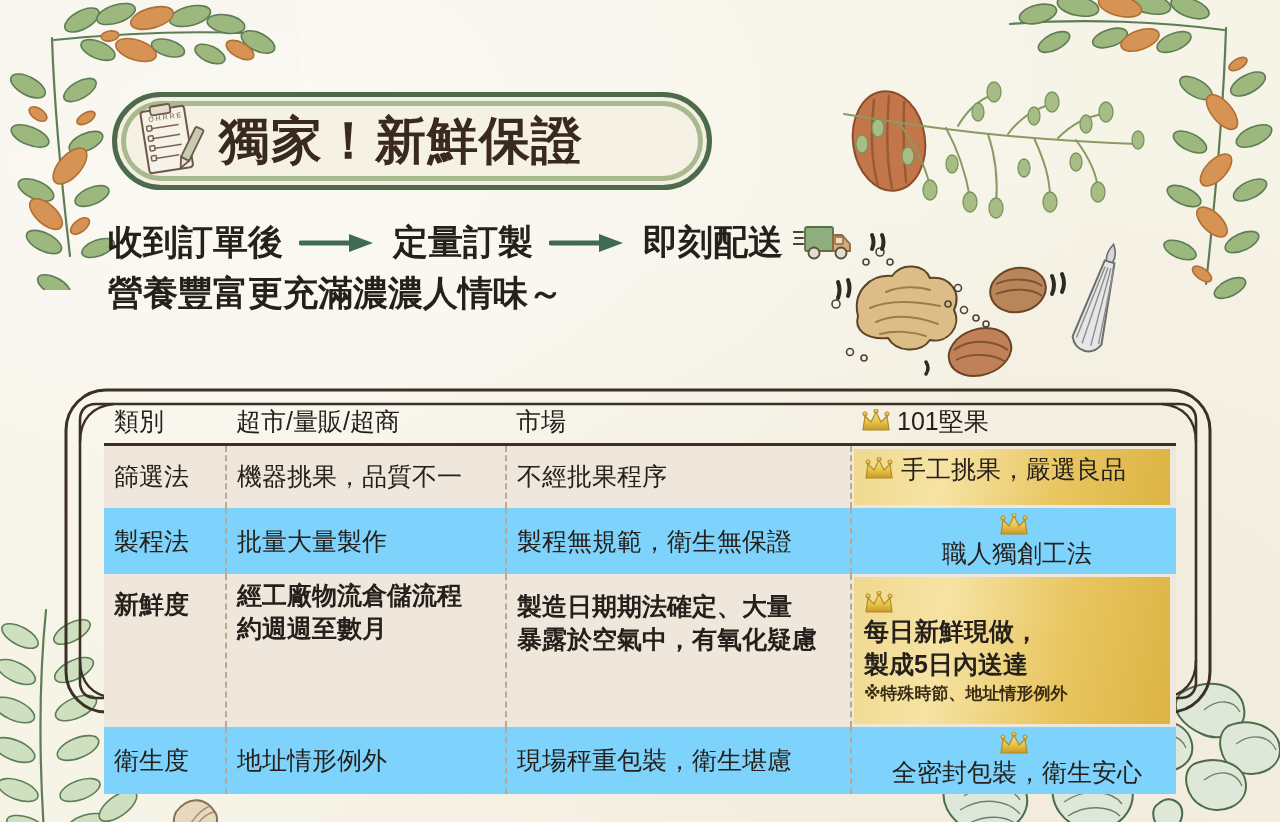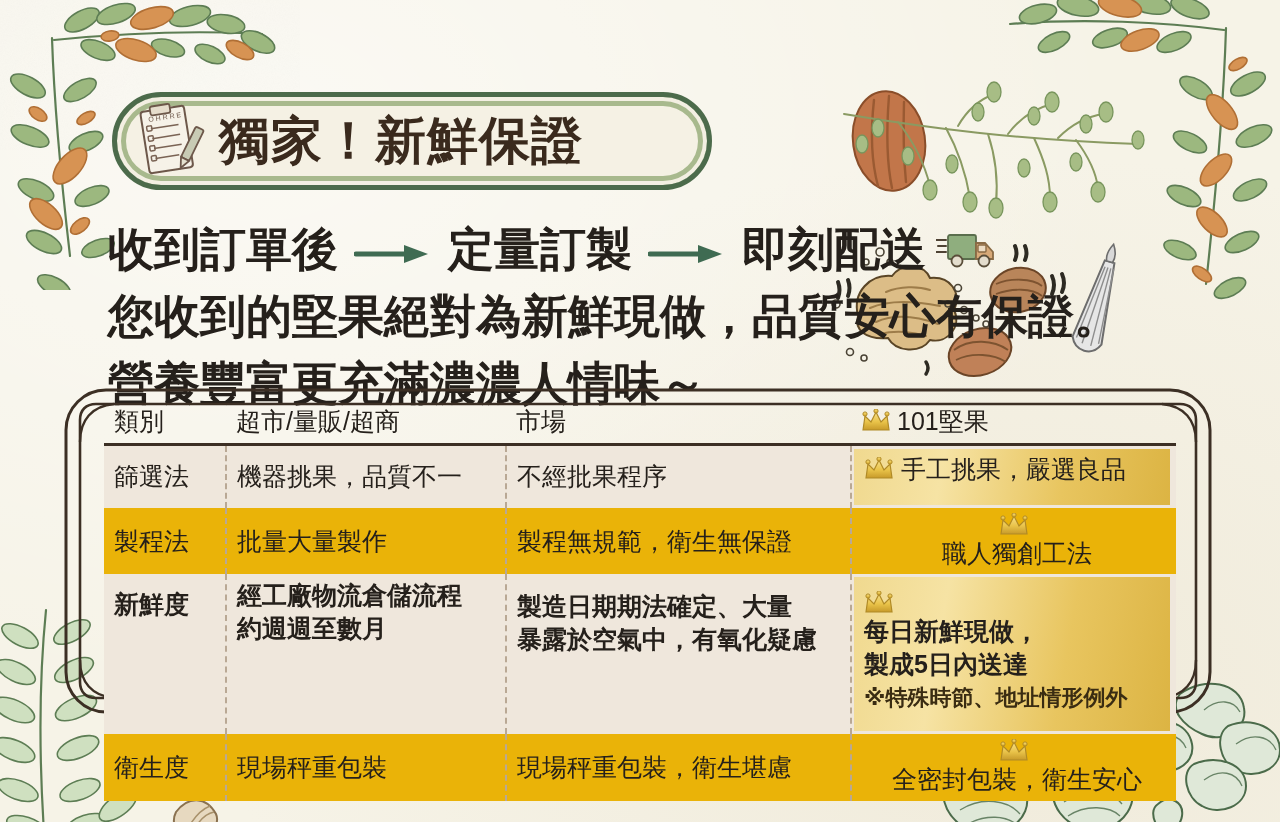--- a/index.html
+++ b/index.html
@@ -65,21 +65,21 @@
     font-family: "Liberation Sans", "DejaVu Sans", sans-serif;
   }
 
   
   #intro {
     position: absolute;
     left: 108px; top: 216px;
     width: 790px;
   }
   .intro-line {
-    font-size: 46px;
+    font-size: 35px;
     font-weight: bold;
     color: #25201b;
     line-height: 1.46;
     white-space: nowrap;
     display: flex;
     align-items: center;
   }
   .arrow {
     display: inline-block;
     margin: 0 16px;
@@ -131,34 +131,34 @@
     display: flex;
     flex-direction: column;
     justify-content: center;
     line-height: 1.3;
   }
   
   .sep { border-left: 2px dashed #b9a894; }
 
   
   tbody tr.stripe td { background: #efe7dc; }
-  tbody tr.plain  td { background: #eab308; }
+  tbody tr.plain  td { background: #7dd3fc; }
 
   
   .gold-wrap { padding: 3px 6px 3px 2px; height: 100%; }
   .gold {
     height: 100%;
     background: linear-gradient(100deg, #f0d98f 0%, #f6e3a4 28%, #e8c55f 66%, #dcb443 100%);
     display: flex;
     align-items: center;
     padding: 4px 8px 19px 10px;
   }
   .gold .lines { display: flex; flex-direction: column; justify-content: center; line-height: 1.32; }
   .crown { flex: 0 0 auto; margin-right: 7px; }
-  .note { font-size: 22px; color: #3a2c12; margin-top: 2px; }
+  .note { font-size: 17px; color: #3a2c12; margin-top: 2px; }
   thead .head-win { display: flex; align-items: center; }
   thead .head-win .crown { margin-right: 6px; }
 </style>
 </head>
 <body>
 
 <div id="page"></div>
 
 <svg id="grain">
   <defs>
@@ -468,21 +468,20 @@
           <path d="M0 23 h10"></path>
       </g>
     </svg>
     <span id="truck-dots">
       <svg width="22" height="24" viewBox="0 0 22 24">
         <path d="M5 5 q3 7 0 14" stroke="#2d2a22" stroke-width="4" fill="none" stroke-linecap="round"></path>
         <path d="M15 5 q3 7 0 14" stroke="#2d2a22" stroke-width="4" fill="none" stroke-linecap="round"></path>
       </svg>
     </span>
   </div>
-  <div class="intro-line">您收到的堅果絕對為新鮮現做，品質安心有保證。</div>
   <div class="intro-line">營養豐富更充滿濃濃人情味～</div>
 </div>
 
 <div id="table-frame">
   <svg id="frame-svg" viewBox="0 0 1152 330" preserveAspectRatio="none">
 
     <path d="M4 44 C4 22, 22 4, 44 4 H1108 C1130 4, 1148 22, 1148 44 V286
              C1148 308, 1130 326, 1108 326 H44 C22 326, 4 308, 4 286 Z" fill="none" stroke="#3c2f24" stroke-width="3"></path>
 
     <path d="M34 18 H1118 C1128 18, 1134 24, 1134 34 V296 C1134 306, 1128 312, 1118 312 H34
@@ -644,21 +643,21 @@
       </tr>
 
       <tr class="plain">
         <td>
           <div class="cell">
               <span>衛生度</span>
             </div>
         </td>
         <td class="sep">
           <div class="cell">
-              <span>現場秤重包裝</span>
+              <span>地址情形例外</span>
             </div>
         </td>
         <td class="sep">
           <div class="cell">
               <span>現場秤重包裝，衛生堪慮</span>
             </div>
         </td>
         <td class="sep">
           <div class="cell" style="flex-direction:column;align-items:center;">
             <svg class="crown" width="30" height="24" viewBox="0 0 30 24">

